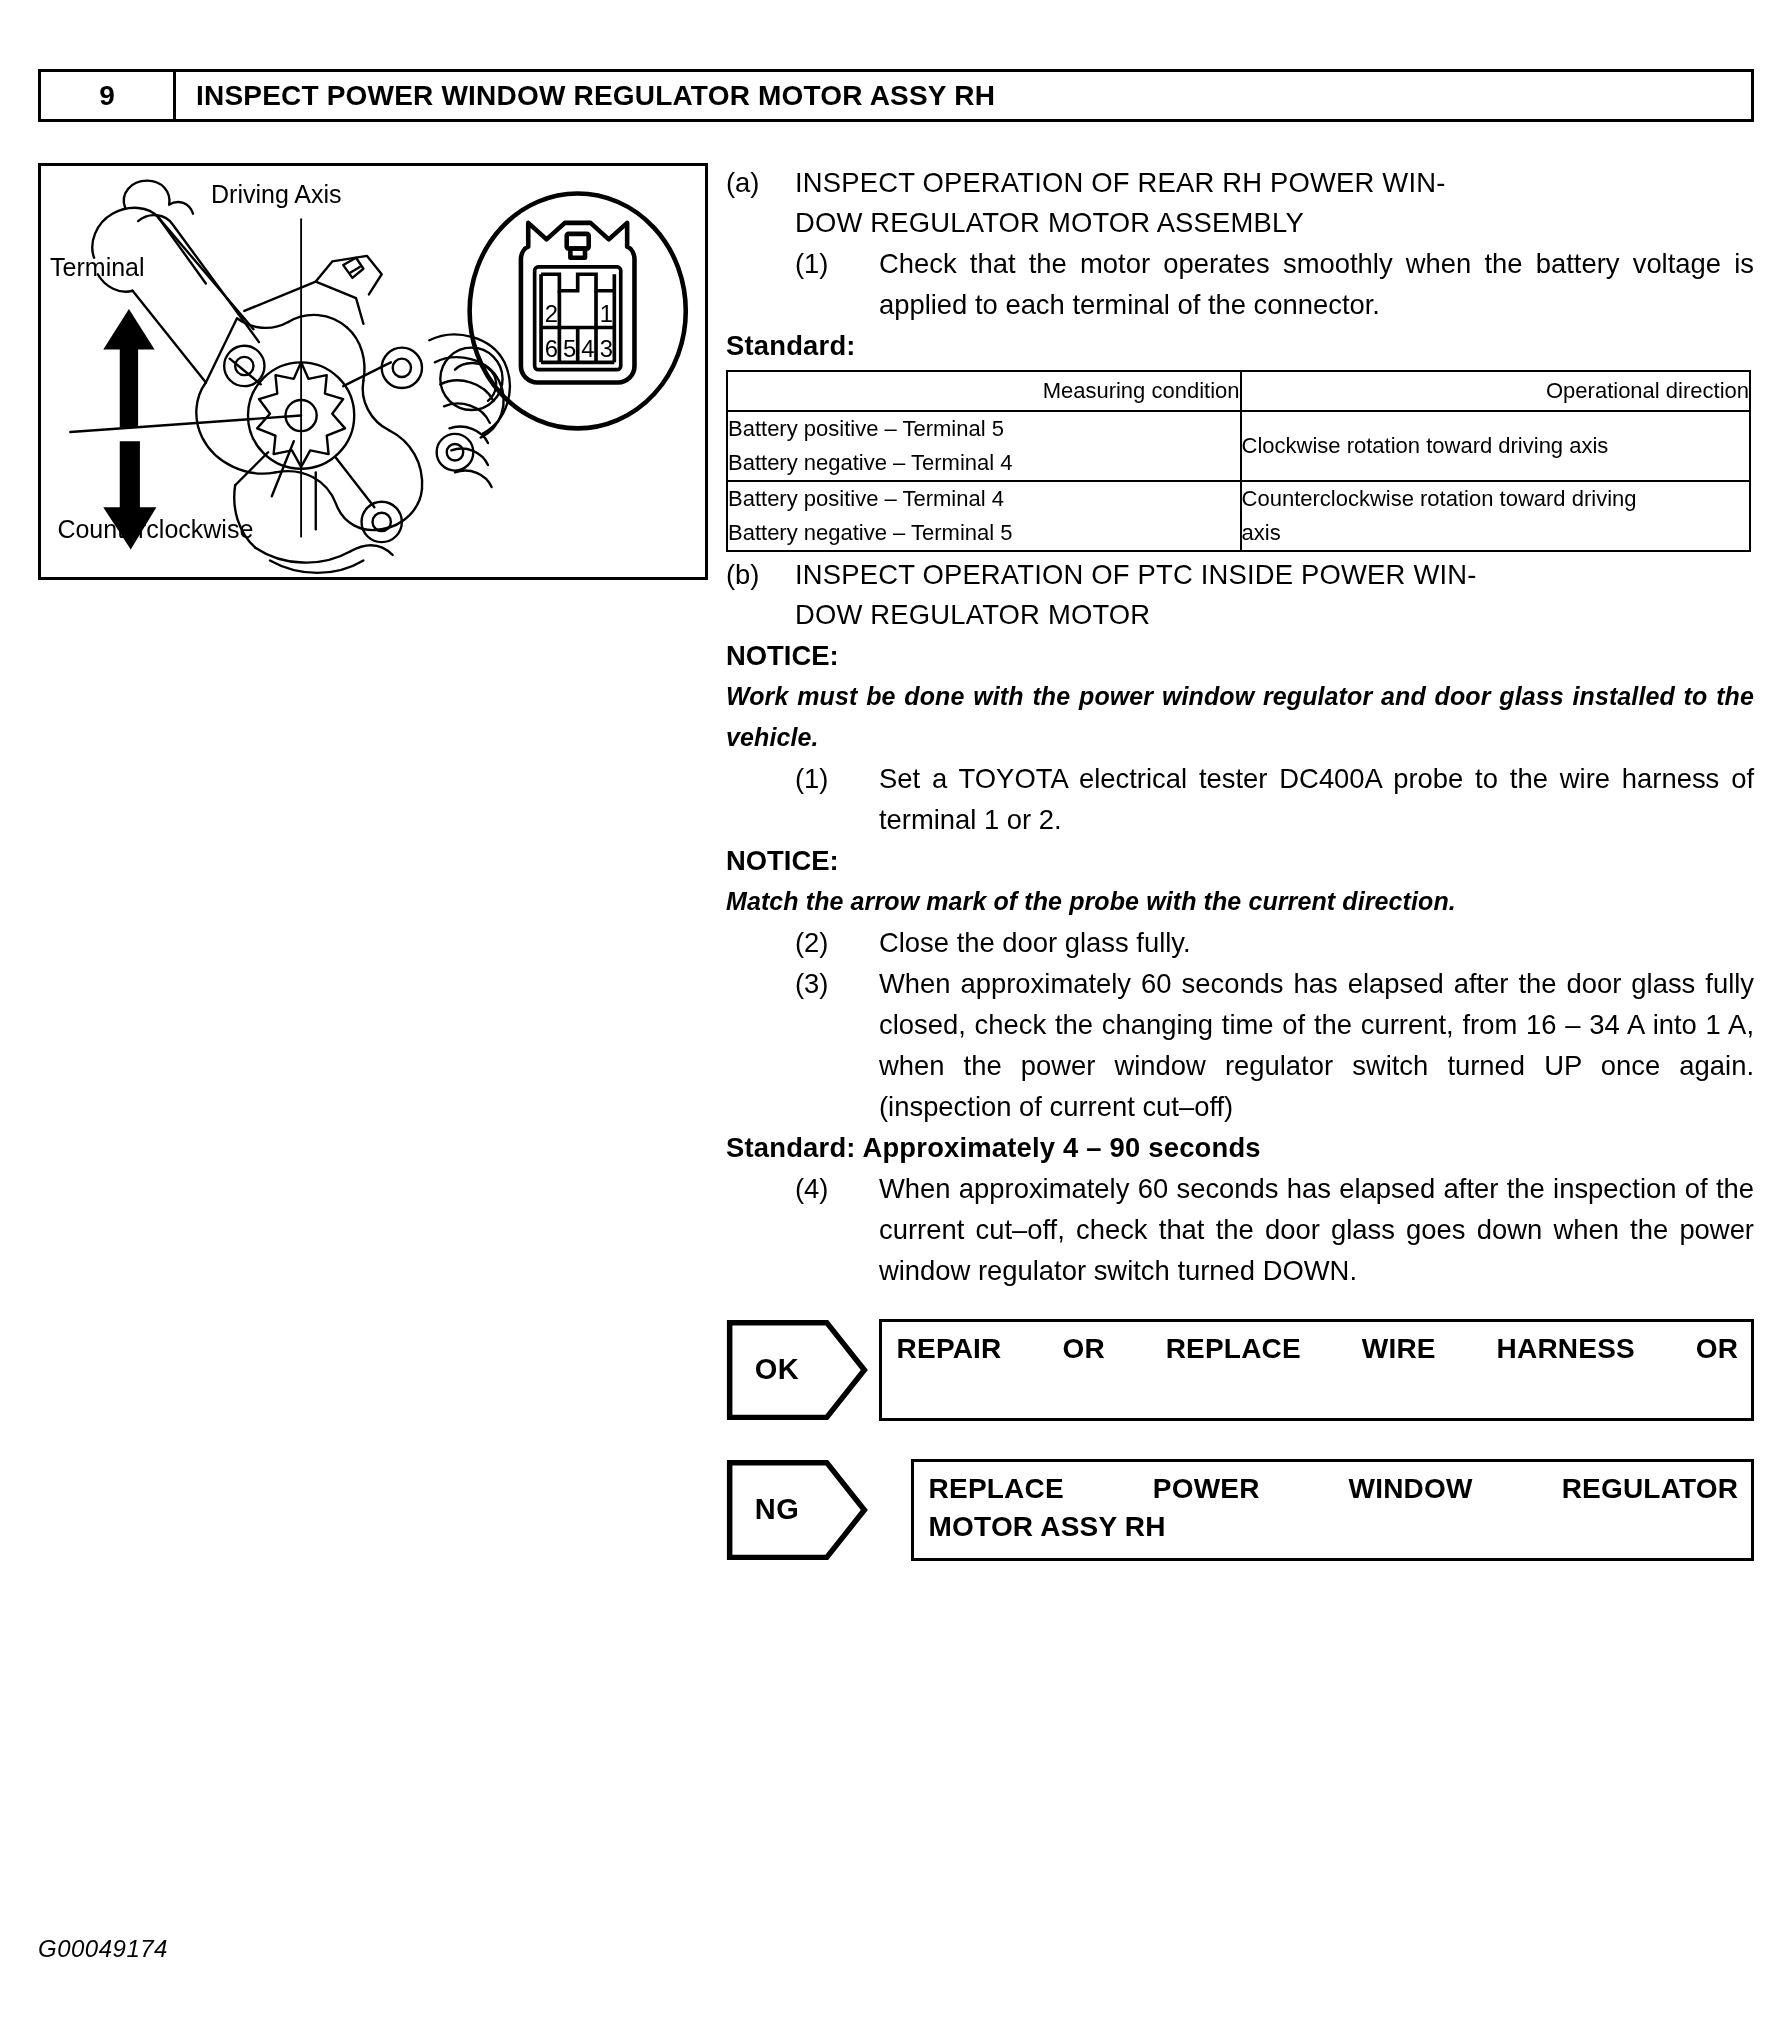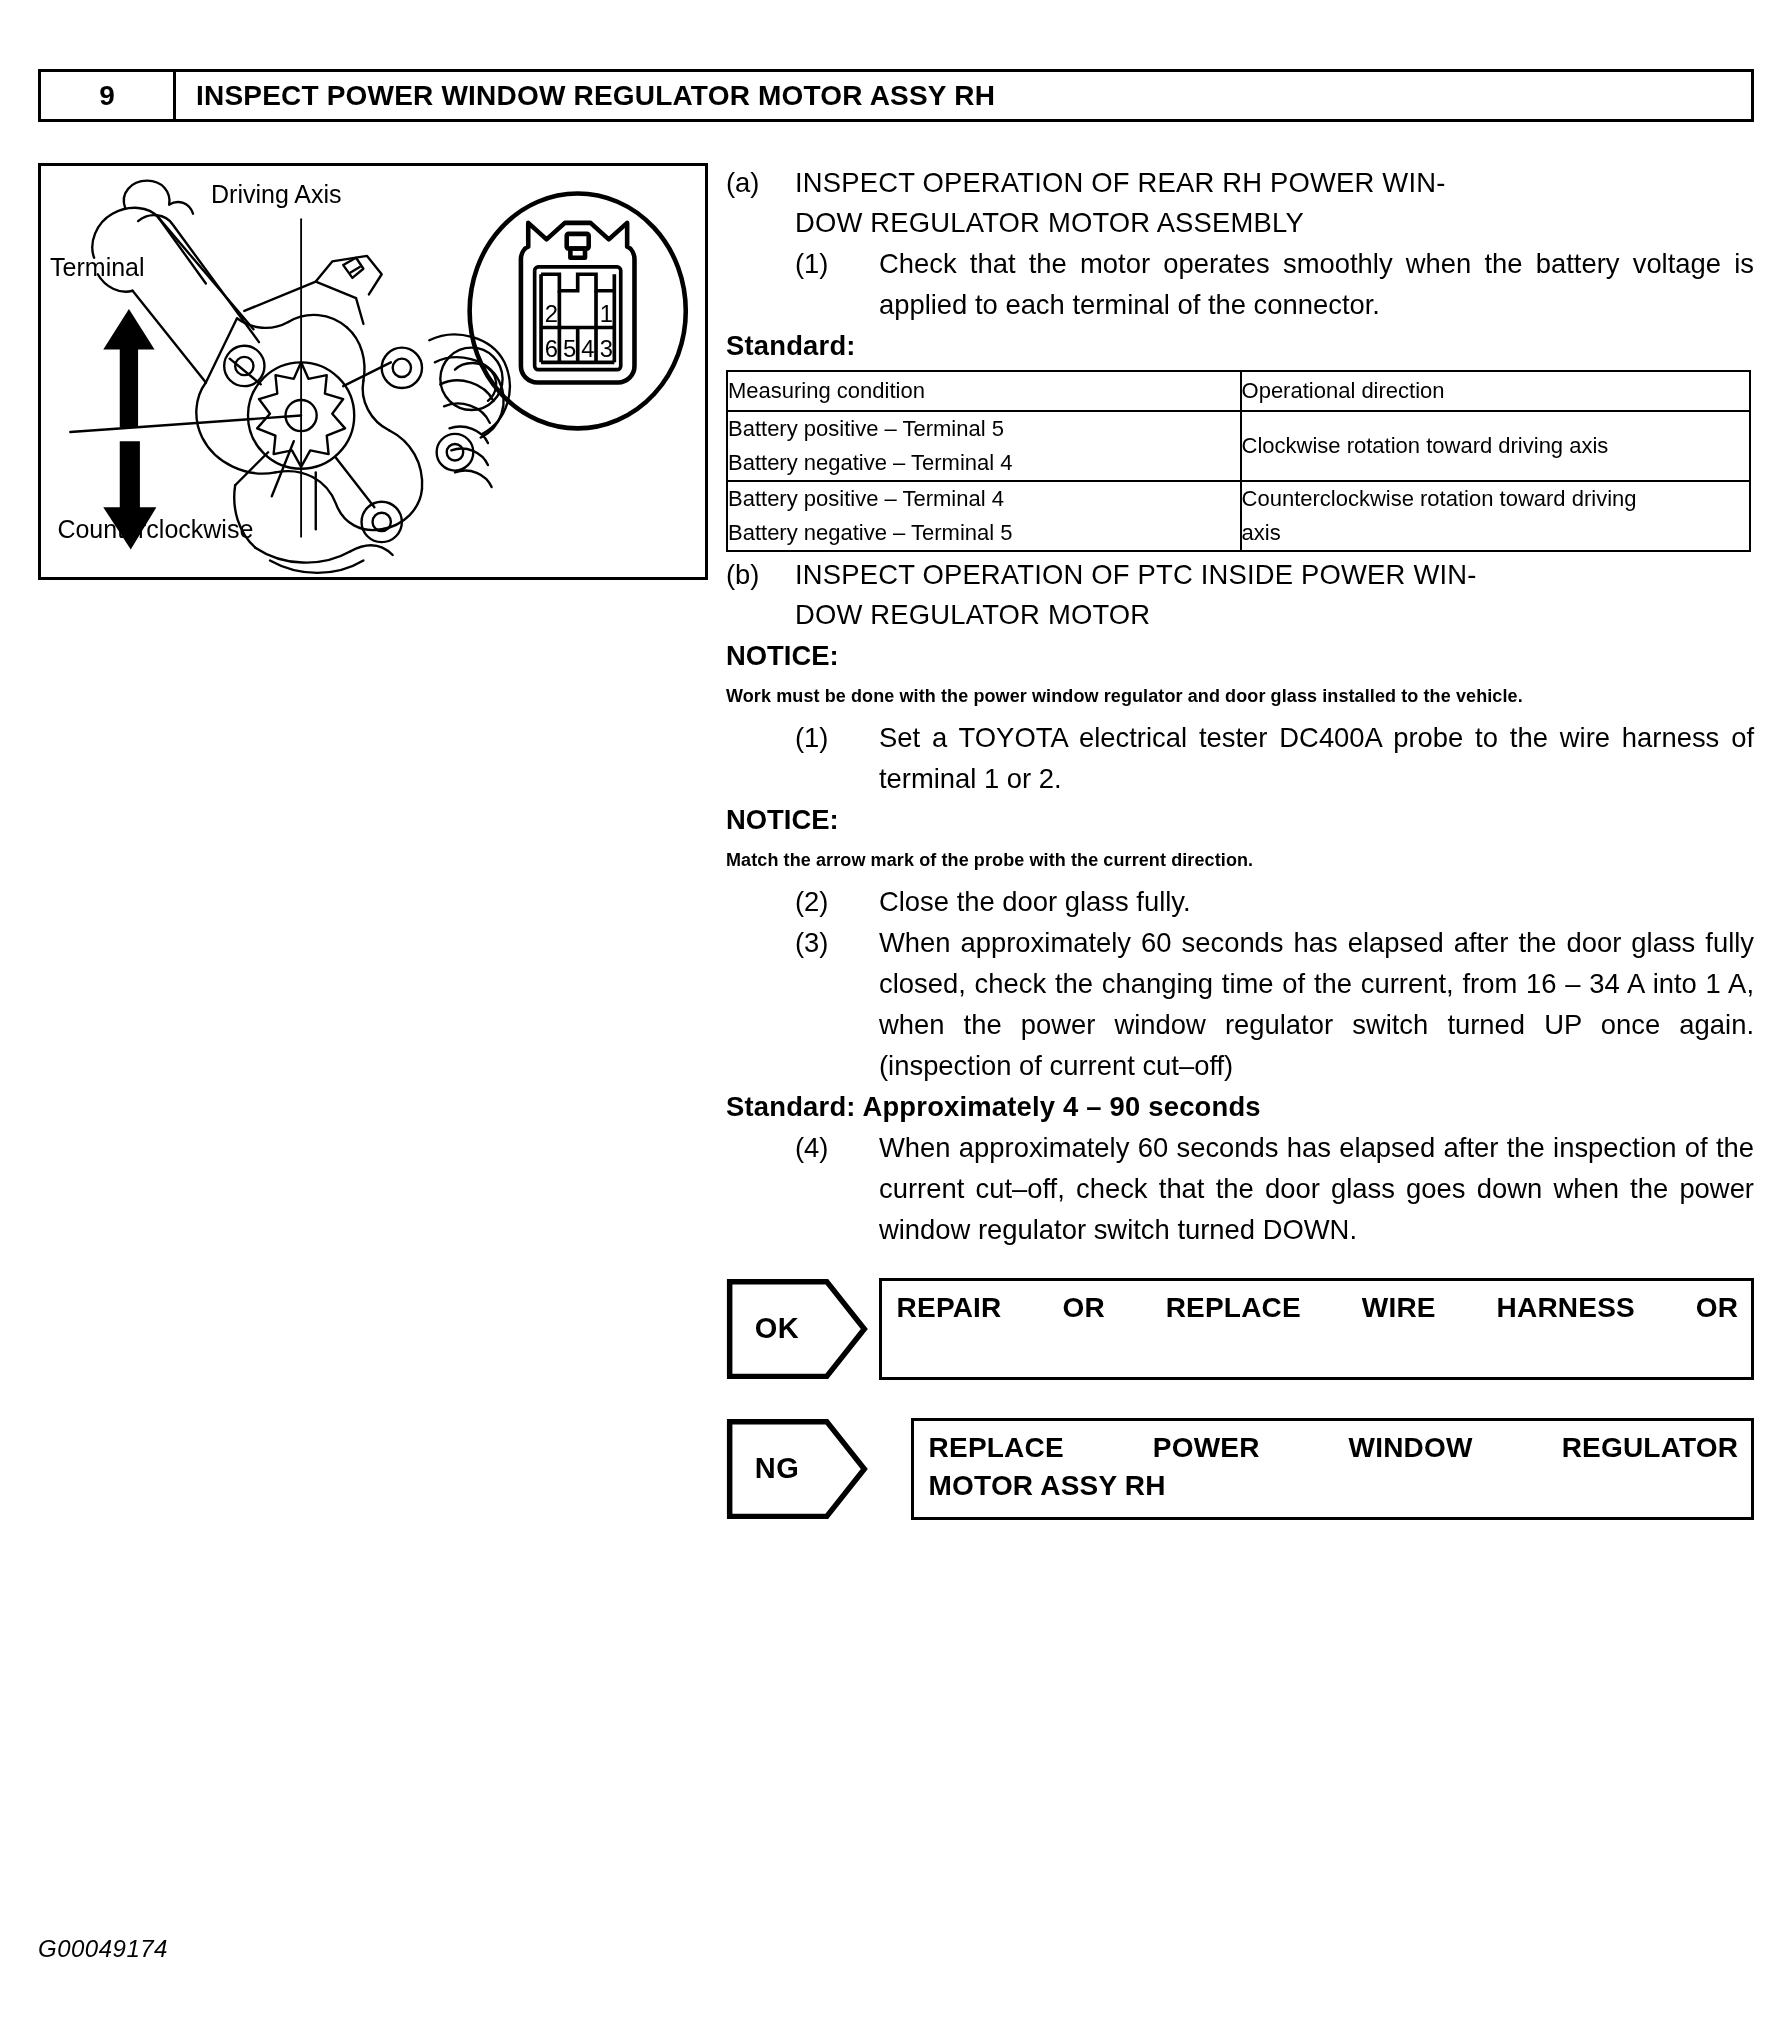--- a/index.html
+++ b/index.html
@@ -129,43 +129,44 @@
     padding-left: 0px;
     letter-spacing: 0.2px;
   }
 
   .notice-label {
     font-size: 27.4px;
     line-height: 41px;
     font-weight: bold;
   }
   .notice-body {
-    font-size: 18px;
+    font-size: 25px;
     line-height: 41px;
     font-weight: bold;
     text-align: justify;
     letter-spacing: 0.1px;
+    font-style: italic;
   }
 
   
   .std-table {
     width: 1025px;
     border-collapse: collapse;
     margin-top: 3.7px;
     table-layout: fixed;
   }
   .std-table td, .std-table th {
     border: 2.7px solid #000;
     padding: 0;
     vertical-align: middle;
   }
   .std-table th {
     font-weight: normal;
     font-size: 22px;
-    text-align: left;
+    text-align: right;
     height: 38px;
   }
   .col-cond { width: 50.2%; }
   .col-dir  { width: 49.8%; }
   .cell-cond {
     text-align: left;
     font-size: 22px;
     line-height: 34px;
     padding: 6.4px 5.5px;
   }

